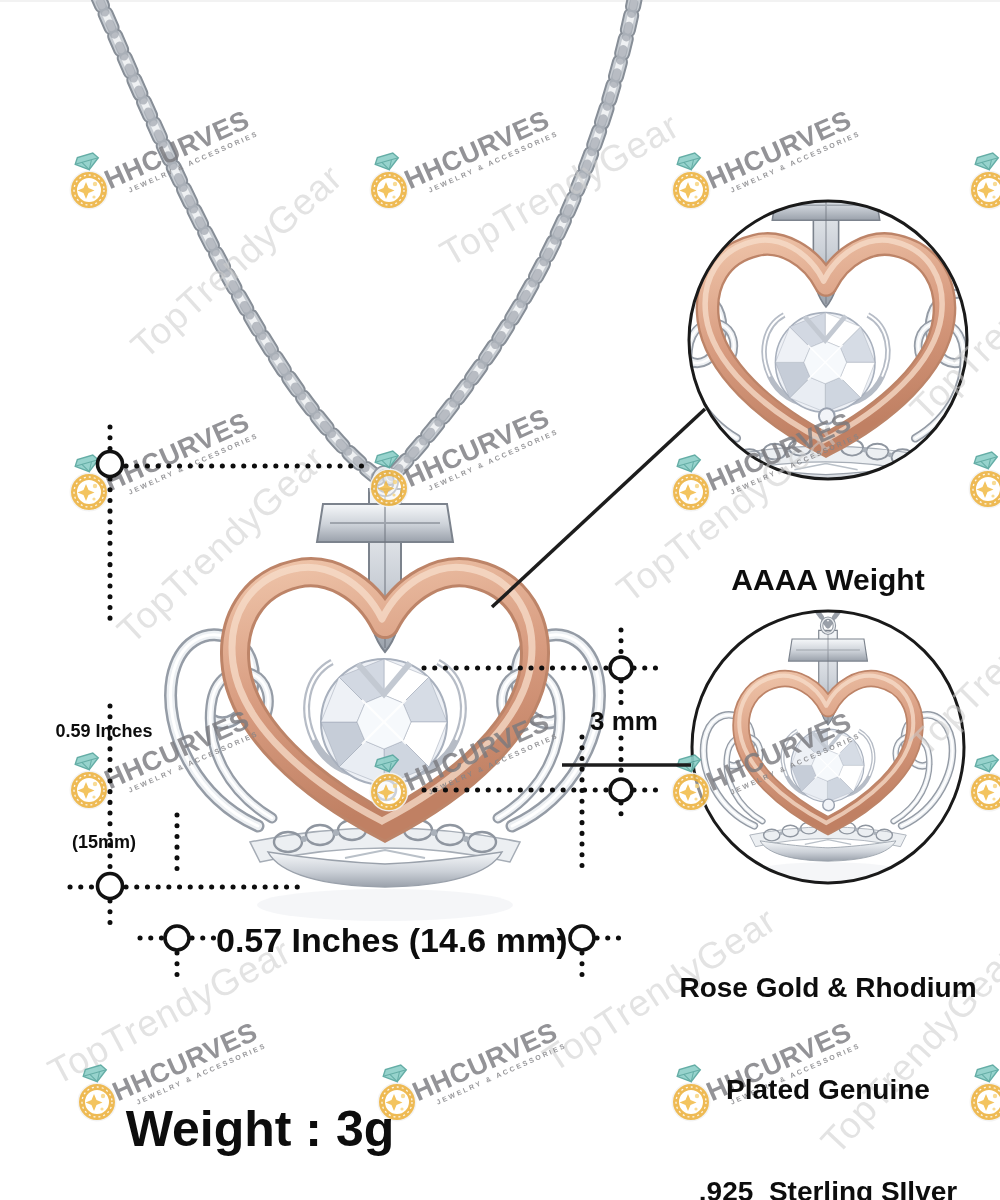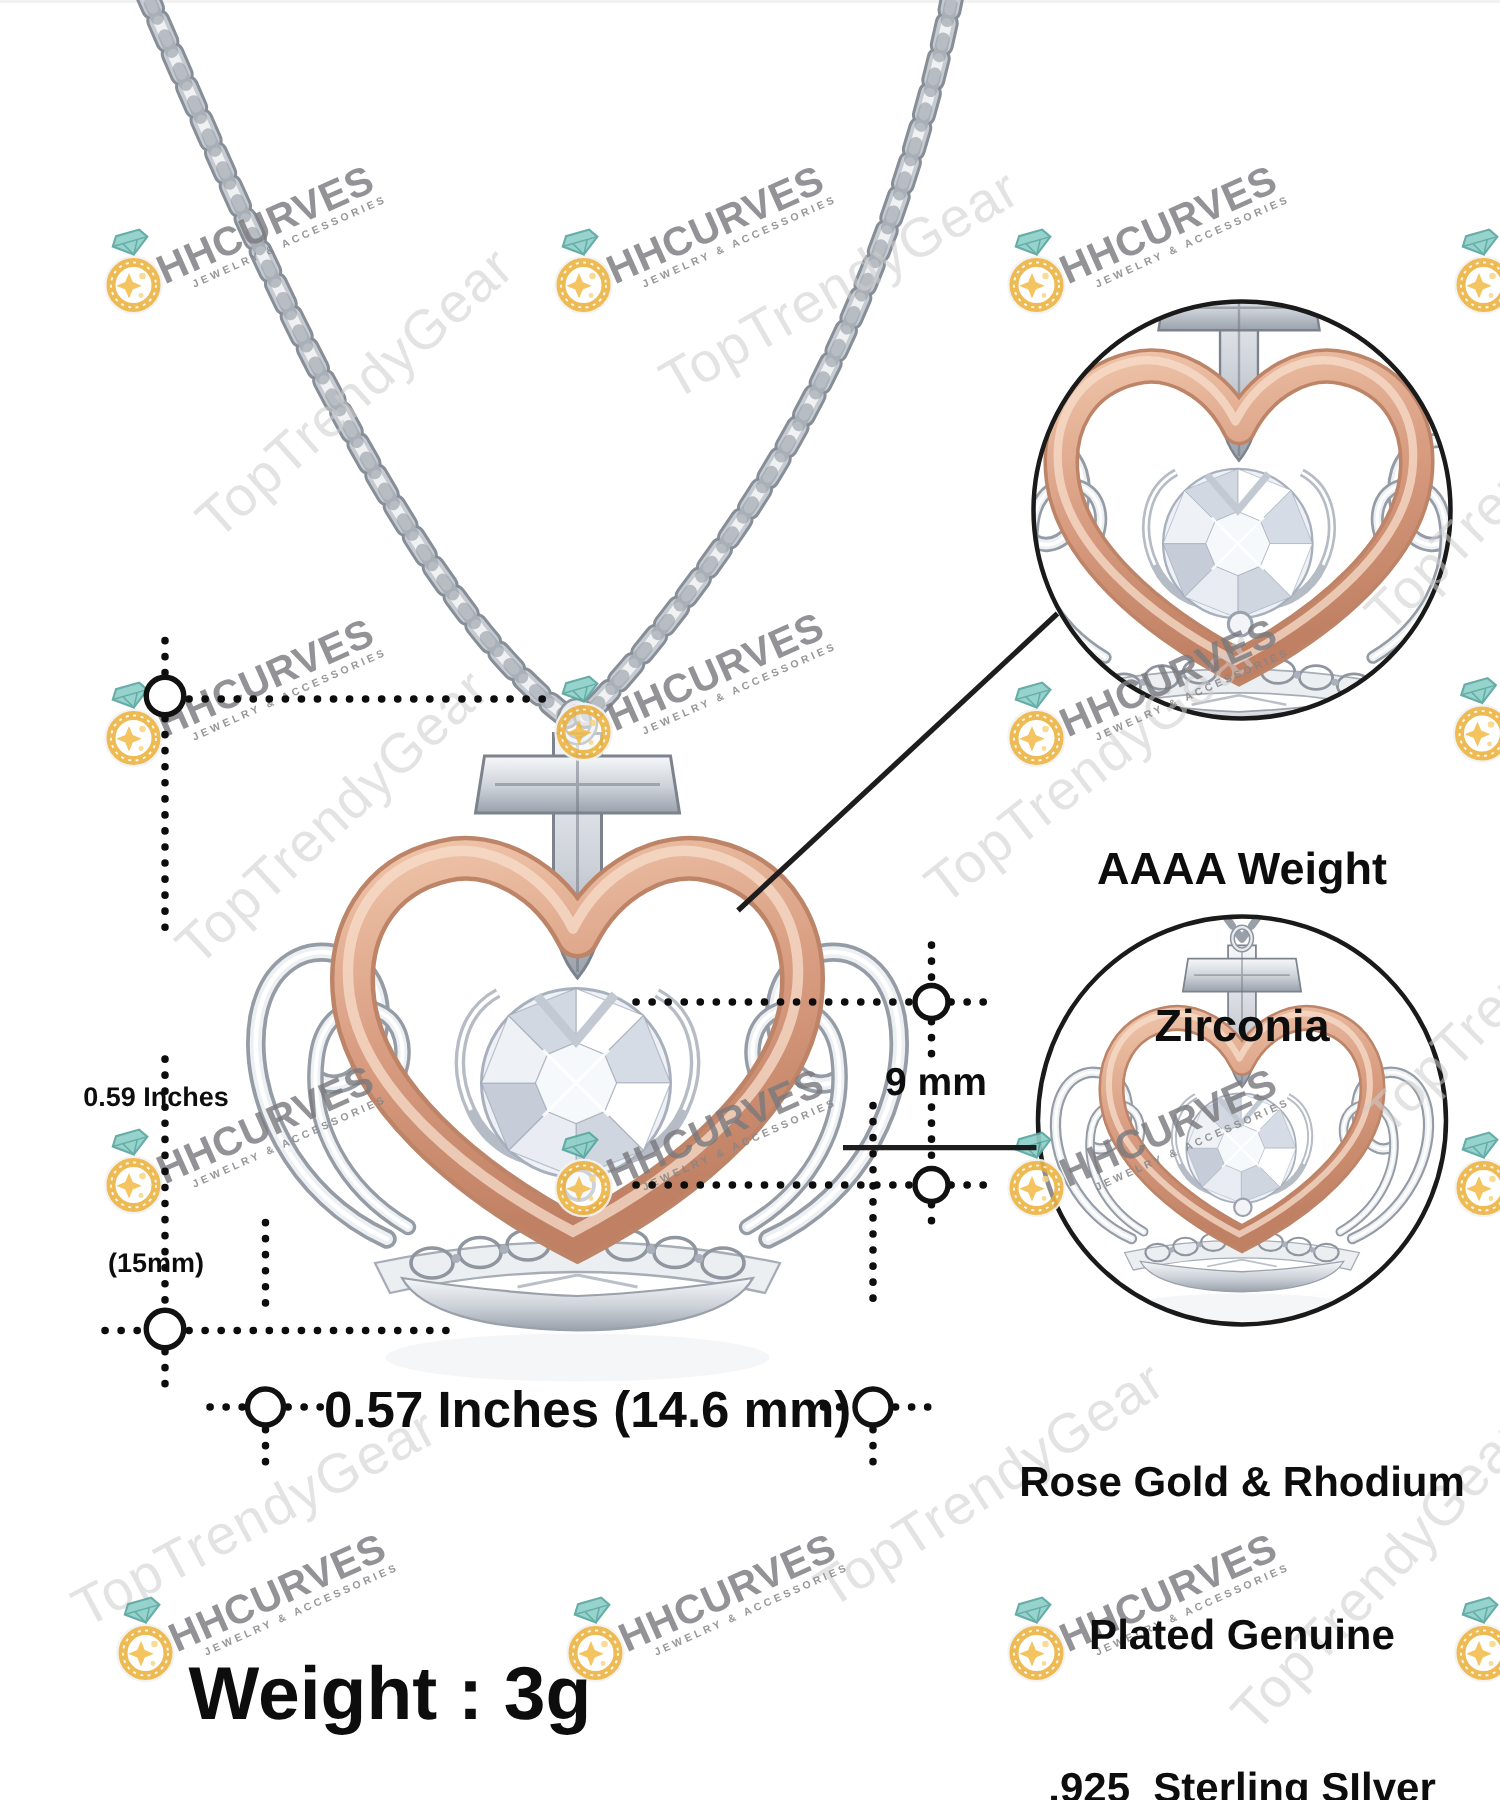--- a/index.html
+++ b/index.html
@@ -369,28 +369,27 @@
         <circle cx="621" cy="790" r="11"></circle>
     </g>
     <g stroke="#1d1d1d" stroke-width="3.5">
       <path d="M 492,607 L 705,409"></path>
       <path d="M 562,765 L 691,765"></path>
     </g>
   </svg>
 
   <div class="lbl" id="lbl-cz">
     <div>AAAA Weight</div>
-    <div>Zirconia</div>
   </div>
   <div class="lbl" id="lbl-height">
     <div>0.59 Inches</div>
     <div>(15mm)</div>
   </div>
   <div class="lbl" id="lbl-width">0.57 Inches (14.6 mm)</div>
-  <div class="lbl" id="lbl-4mm">9 mm</div>
+  <div class="lbl" id="lbl-4mm">3 mm</div>
   <div class="lbl" id="lbl-rose">
     <div>Rose Gold &amp; Rhodium</div>
     <div>Plated Genuine</div>
     <div>.925  Sterling SIlver</div>
   </div>
   <div class="lbl" id="lbl-weight">Weight : 3g</div>
 
 </div>
 
 </body></html>

